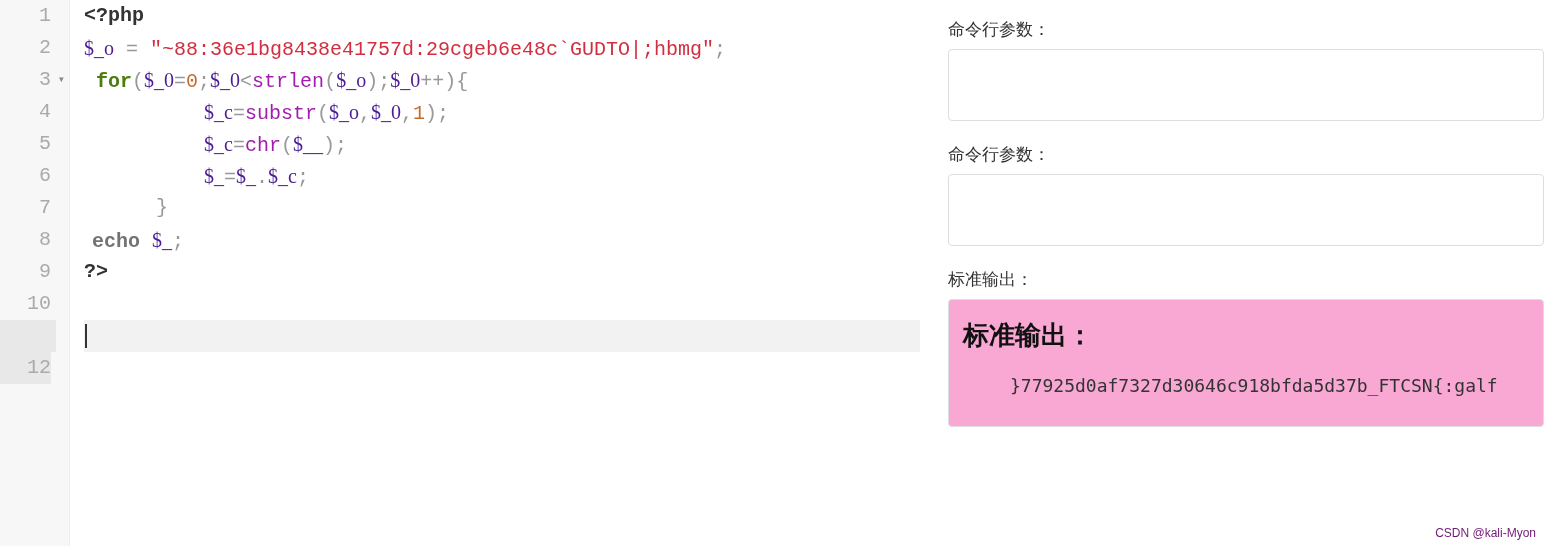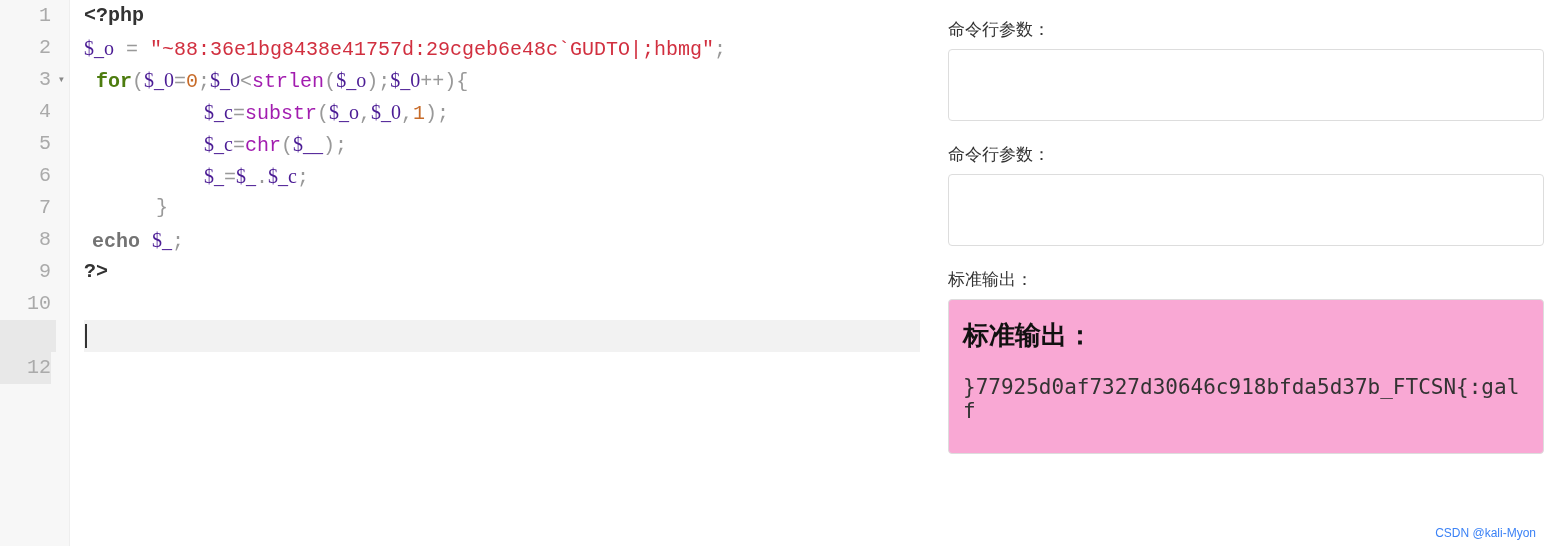--- a/index.html
+++ b/index.html
@@ -109,30 +109,31 @@
     }
     .out-heading {
       font-size: 26px;
       font-weight: bold;
       color: #111;
       margin-bottom: 22px;
       font-family: 'Microsoft YaHei', Arial, sans-serif;
     }
     .out-text {
       font-family: Consolas, Monaco, monospace;
-      font-size: 21px;
+      font-size: 18px;
       color: #333;
       word-break: break-all;
+      margin-left: 47px;
     }
     .watermark {
       position: absolute;
       right: 8px;
       bottom: 6px;
       font-size: 12px;
-      color: #3b82f6;
+      color: #701a75;
       font-family: Arial, sans-serif;
     }
   </style>
 </head>
 <body>
 
 <div class="editor-pane">
   <div class="gutter">
     <div class="ln">1</div>
     <div class="ln">2</div>

